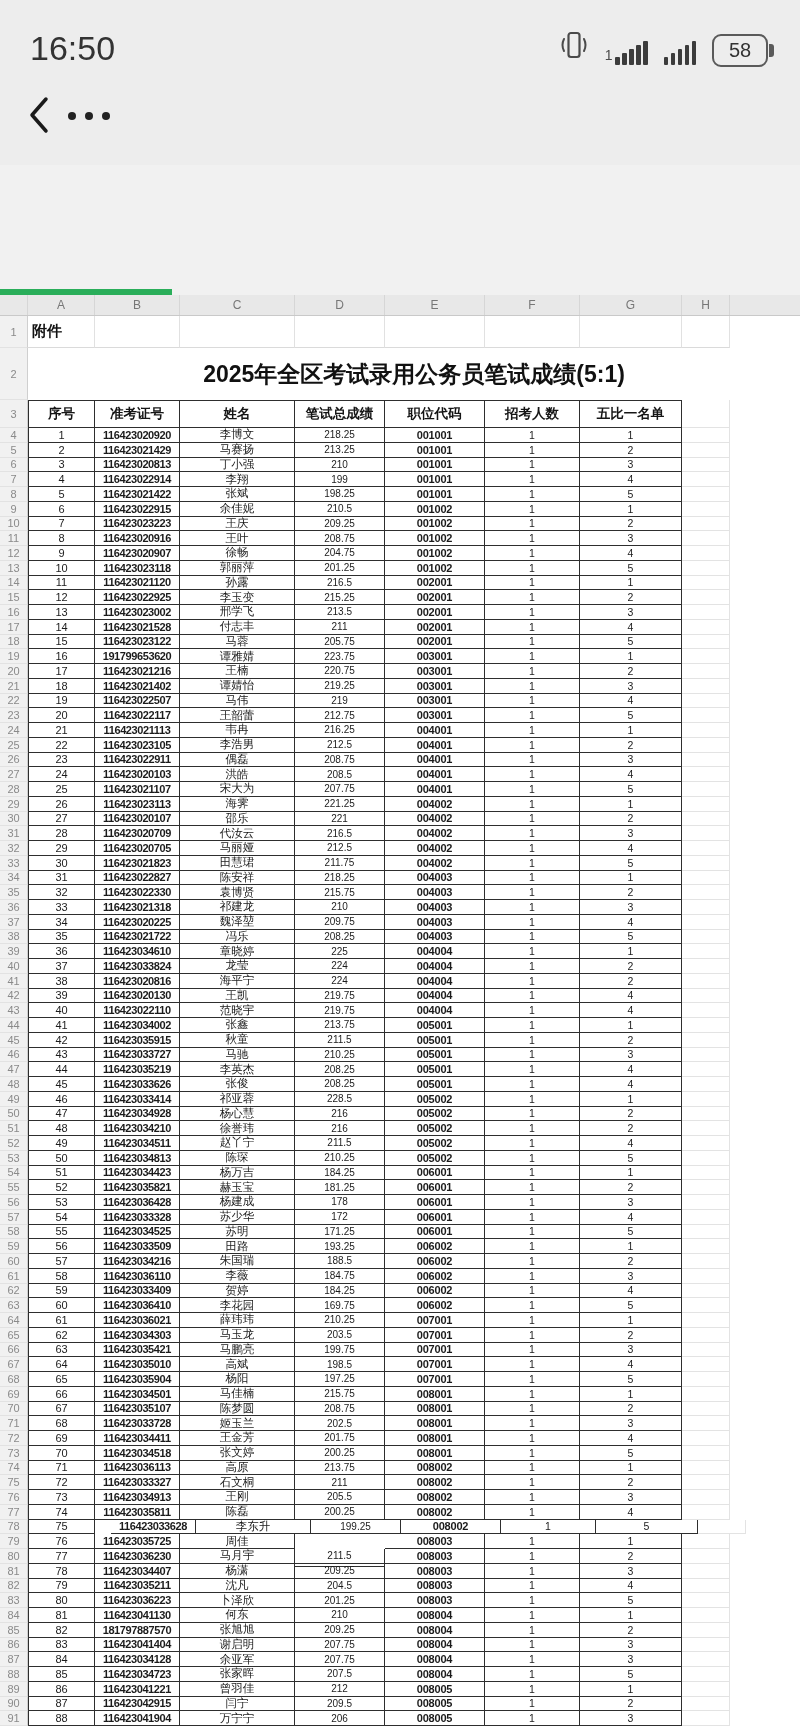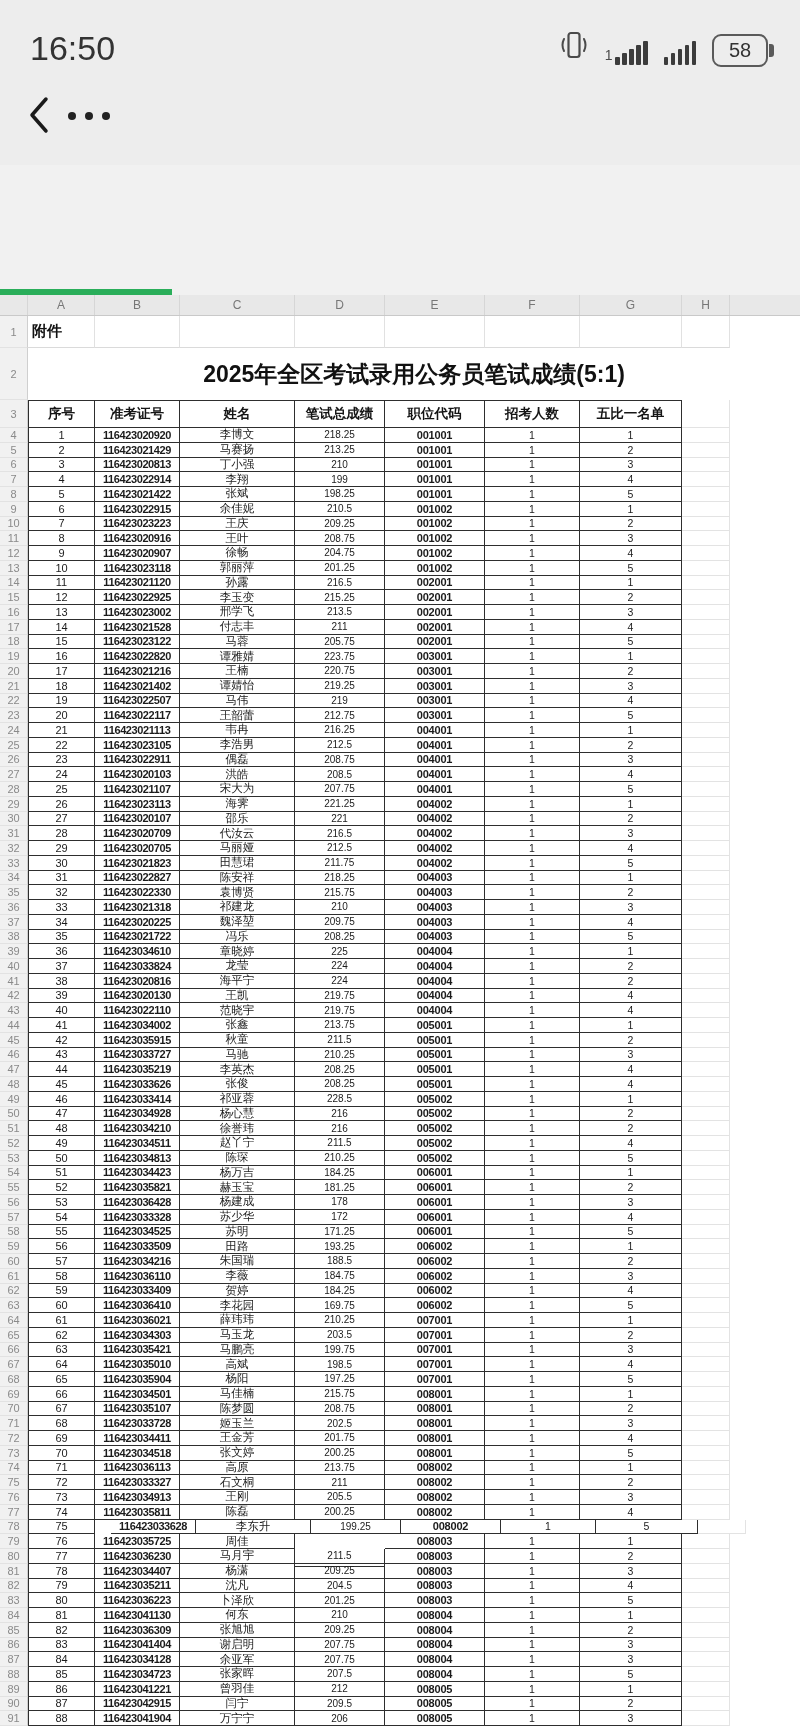--- a/index.html
+++ b/index.html
@@ -322,21 +322,21 @@
         <div class="dcell c-name" style="width: 115px;">马蓉</div>
         <div class="dcell c-score" style="width: 90px;">205.75</div>
         <div class="dcell c-code" style="width: 100px;">002001</div>
         <div class="dcell c-count" style="width: 95px;">1</div>
         <div class="dcell c-rank" style="width: 102px;">5</div>
         <div class="hx" style="width: 48px;"></div>
       </div>
       <div class="drow">
         <div class="rn">19</div>
         <div class="dcell c-idx first" style="width: 67px;">16</div>
-        <div class="dcell c-ticket" style="width: 85px;">116423022820</div>
+        <div class="dcell c-ticket" style="width: 85px;">191799653620</div>
         <div class="dcell c-name" style="width: 115px;">谭雅婧</div>
         <div class="dcell c-score" style="width: 90px;">223.75</div>
         <div class="dcell c-code" style="width: 100px;">003001</div>
         <div class="dcell c-count" style="width: 95px;">1</div>
         <div class="dcell c-rank" style="width: 102px;">1</div>
         <div class="hx" style="width: 48px;"></div>
       </div>
       <div class="drow">
         <div class="rn">20</div>
         <div class="dcell c-idx first" style="width: 67px;">17</div>
@@ -1048,21 +1048,21 @@
         <div class="dcell c-name" style="width: 115px;">何东</div>
         <div class="dcell c-score" style="width: 90px;">210</div>
         <div class="dcell c-code" style="width: 100px;">008004</div>
         <div class="dcell c-count" style="width: 95px;">1</div>
         <div class="dcell c-rank" style="width: 102px;">1</div>
         <div class="hx" style="width: 48px;"></div>
       </div>
       <div class="drow">
         <div class="rn">85</div>
         <div class="dcell c-idx first" style="width: 67px;">82</div>
-        <div class="dcell c-ticket" style="width: 85px;">116423036309</div>
+        <div class="dcell c-ticket" style="width: 85px;">181797887570</div>
         <div class="dcell c-name" style="width: 115px;">张旭旭</div>
         <div class="dcell c-score" style="width: 90px;">209.25</div>
         <div class="dcell c-code" style="width: 100px;">008004</div>
         <div class="dcell c-count" style="width: 95px;">1</div>
         <div class="dcell c-rank" style="width: 102px;">2</div>
         <div class="hx" style="width: 48px;"></div>
       </div>
       <div class="drow">
         <div class="rn">86</div>
         <div class="dcell c-idx first" style="width: 67px;">83</div>

